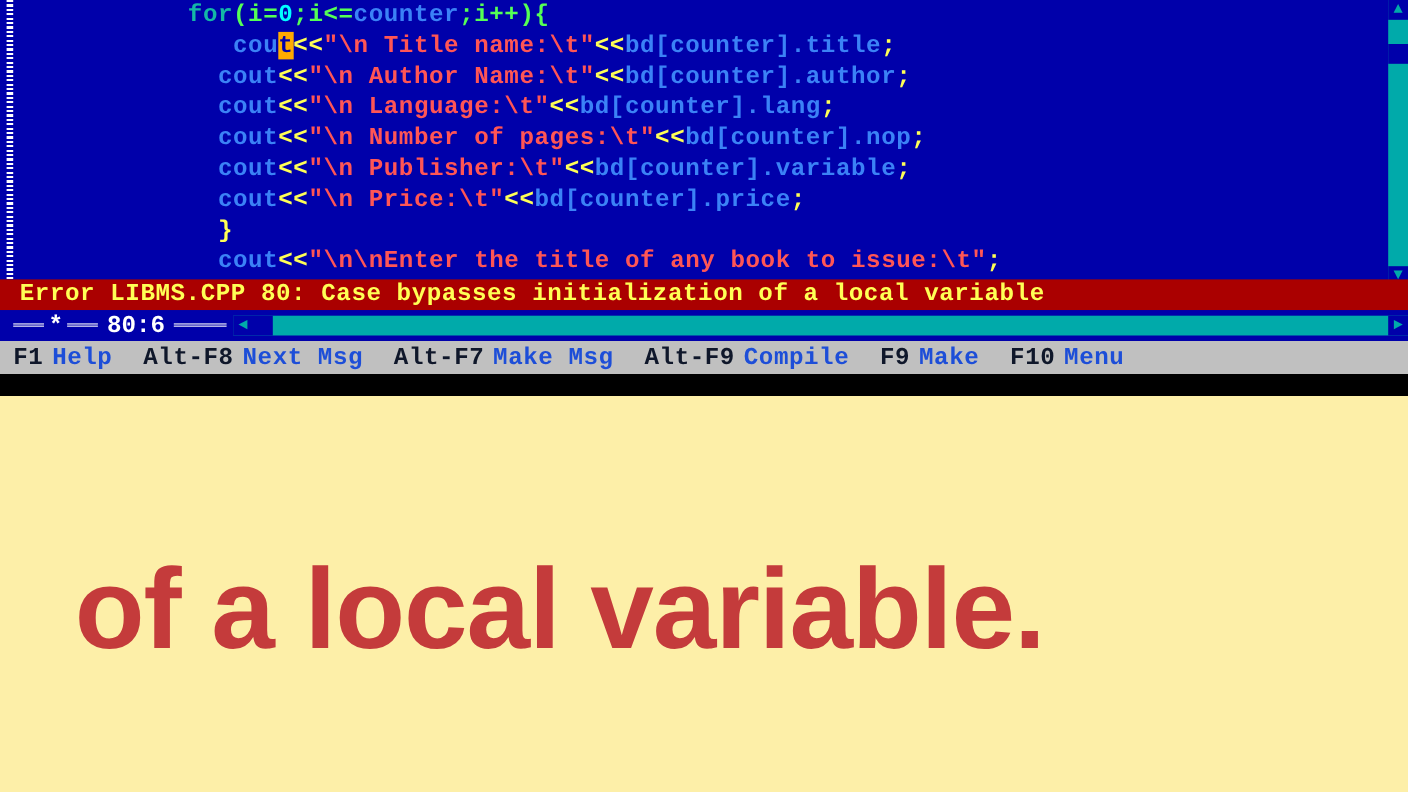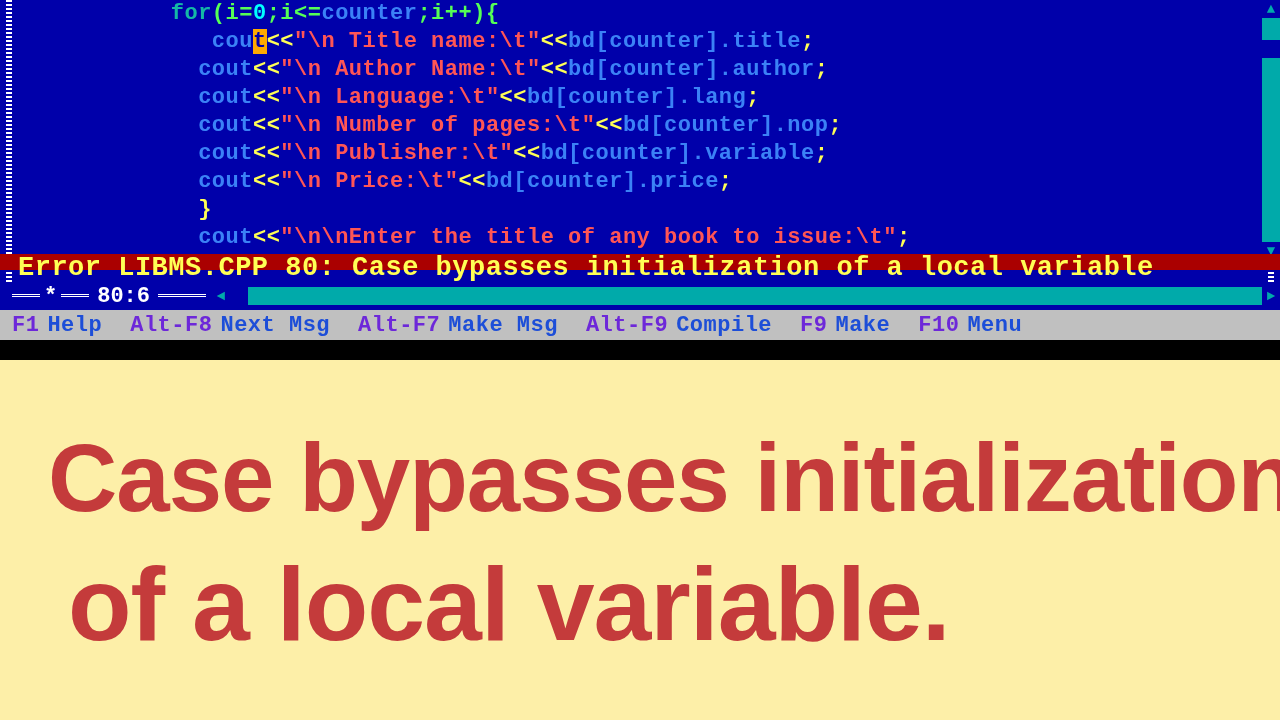--- a/index.html
+++ b/index.html
@@ -46,24 +46,24 @@
   .kw   { color: #14b8a6; }
   .id   { color: #3b82f6; }
   .op   { color: #ffff55; }
   .str  { color: #ff5555; }
   .num  { color: #00ffff; }
   .paren{ color: #55ff55; }
   .cursor { background: #ffaa00; color: #0000aa; }
   .error-bar {
     position: absolute;
     left: 0; right: 0; top: 254px;
-    height: 16px;
+    height: 28px;
     background: #aa0000;
     color: #ffff55;
-    font-size: 27px;
+    font-size: 22px;
     line-height: 28px;
     font-weight: bold;
     padding-left: 18px;
     letter-spacing: 0.5px;
     white-space: pre;
   }
   .status-line {
     position:absolute; left:0; right:0; top:282px; height:28px;
     background:#0000aa;
     display:flex; align-items:center;
@@ -80,21 +80,21 @@
   .fn-bar {
     position:absolute; left:0; right:0; top:310px;
     height:30px; background:#c0c0c0;
     display:flex; align-items:center;
     font-size:22px; font-weight:bold;
     padding:0 12px;
     gap:28px;
     letter-spacing:0.5px;
   }
   .fn-item { display:flex; gap:8px; }
-  .fn-key { color:#6d28d9; }
+  .fn-key { color:#0f172a; }
   .fn-label { color:#1d4ed8; }
   .black-strip{position:absolute;top:340px;left:0;right:0;height:20px;background:#000;}
   .overlay {
     position: absolute;
     top: 360px; left: 0;
     width: 1280px; height: 360px;
     background: #fdefa8;
     padding: 30px 40px 20px 48px;
     display:flex; flex-direction:column; justify-content:center;
   }
@@ -169,15 +169,14 @@
       </div>
       <div class="fn-item">
         <span class="fn-key">F10</span>
         <span class="fn-label">Menu</span>
       </div>
     </div>
   <div class="black-strip"></div>
 </div>
 
 <div class="overlay">
-  <div class="line1">Case bypasses initialization</div>
   <div class="line2">of a local variable.</div>
 </div>
 
 </body></html>

